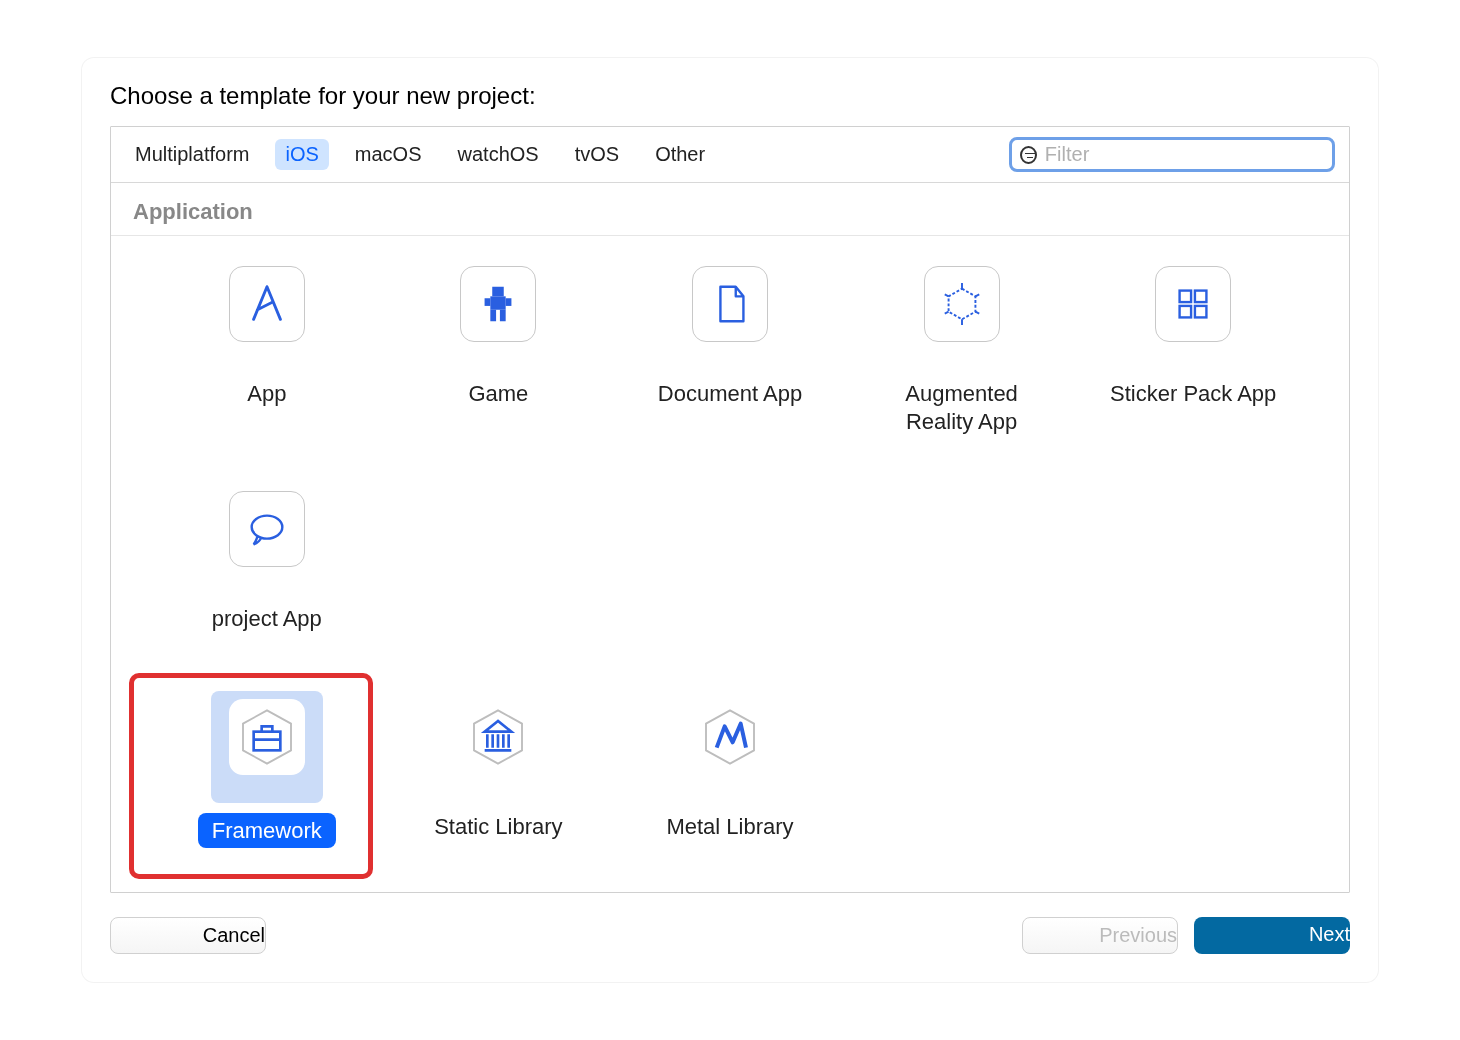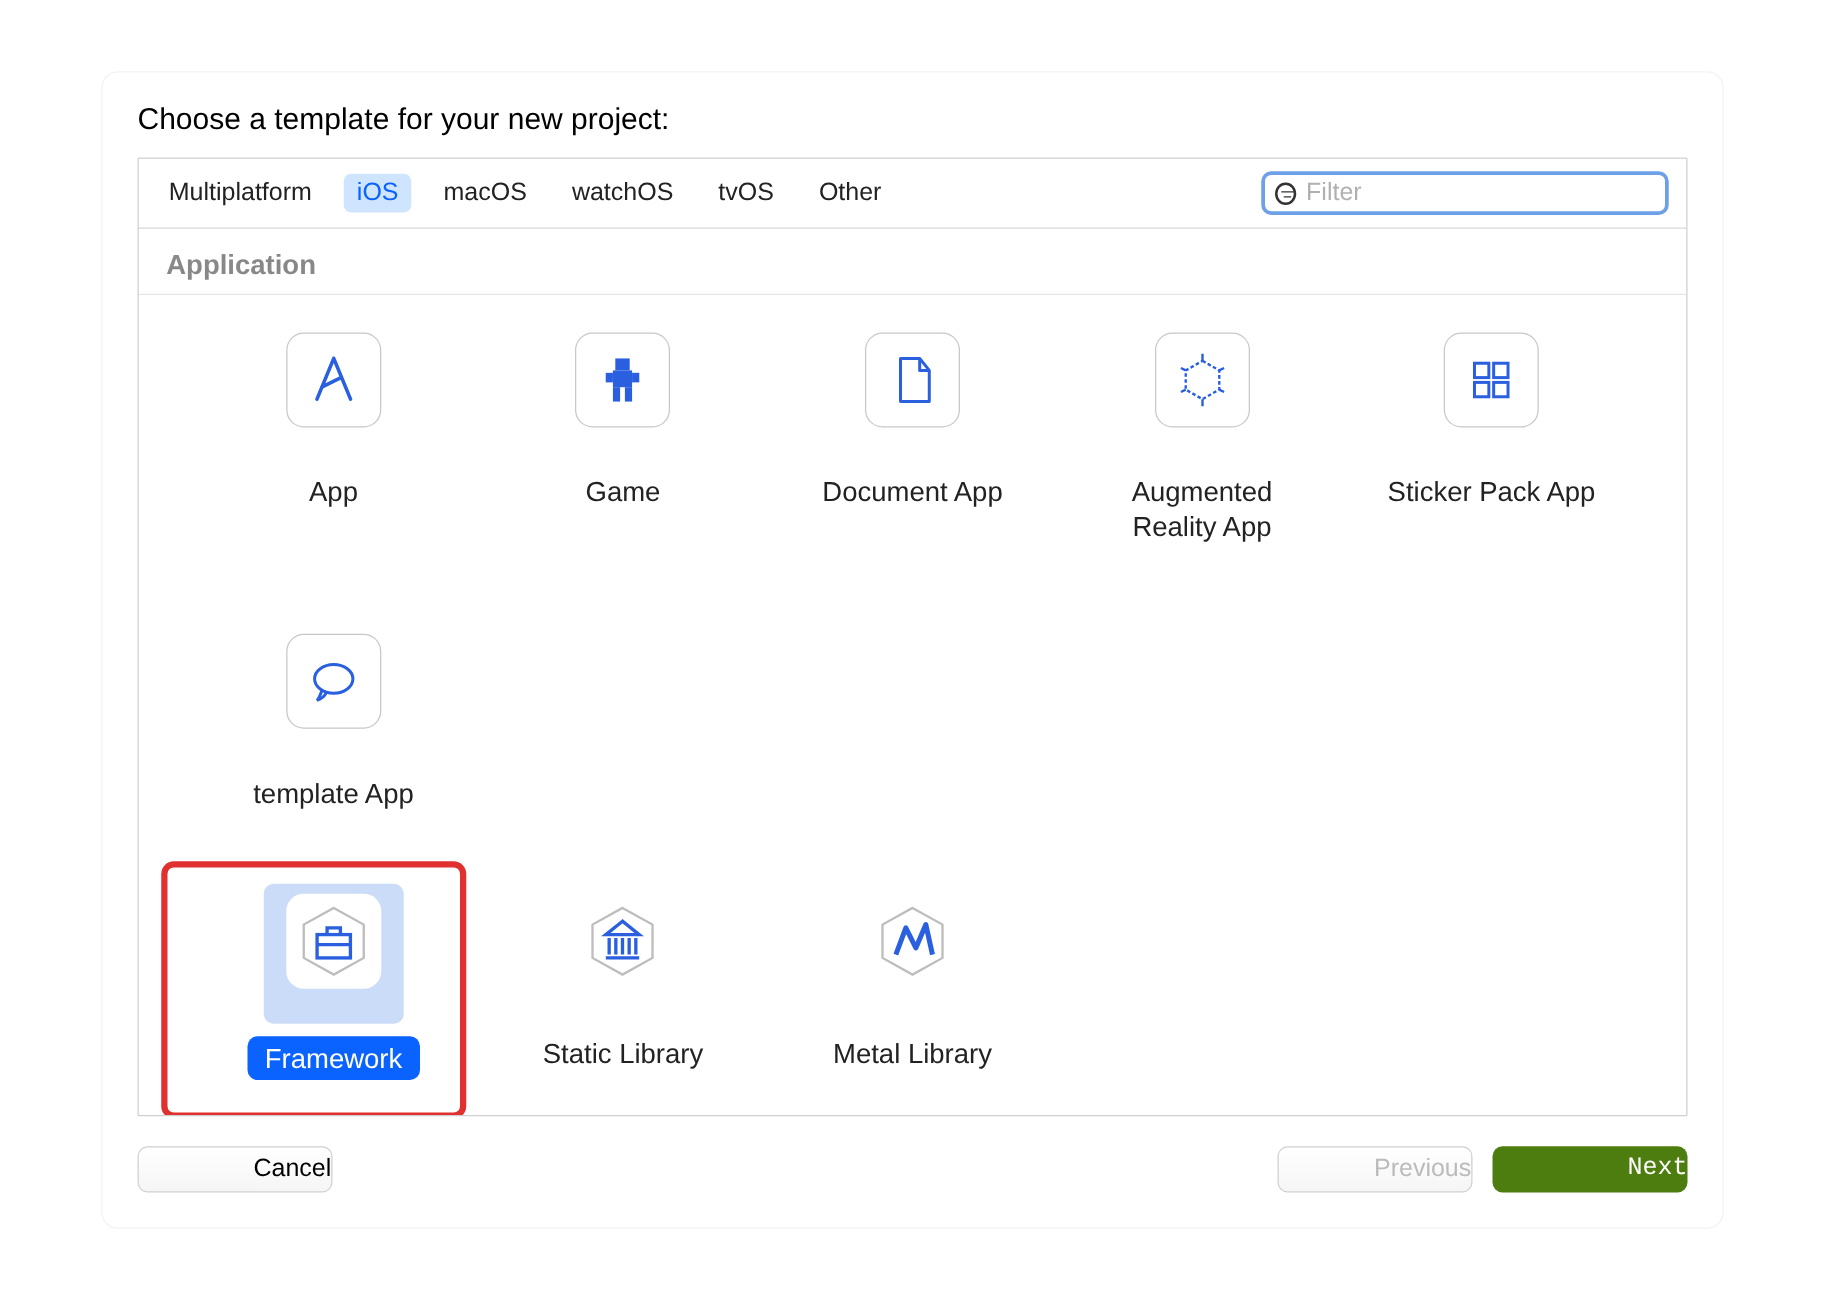--- a/index.html
+++ b/index.html
@@ -92,21 +92,21 @@
     font-size: 22px;
     font-weight: 700;
     color: #888;
     padding: 16px 22px 10px 22px;
     border-bottom: 1px solid #e6e6e6;
   }
   .grid {
     display: grid;
     grid-template-columns: repeat(5, 1fr);
     padding: 16px 40px 30px 40px;
-    row-gap: 52px;
+    row-gap: 36px;
   }
   .item {
     display: flex;
     flex-direction: column;
     align-items: center;
     text-align: center;
     cursor: pointer;
     padding: 6px;
     border-radius: 8px;
   }
@@ -159,24 +159,23 @@
     font-size: 20px;
     padding: 6px 0;
     width: 156px;
     border-radius: 8px;
     border: 1px solid #d0d0d0;
     background: linear-gradient(#fff,#f5f5f5);
     text-align:right;
     cursor:pointer;
   }
   .btn.primary {
-    background:#4d7c0f;
+    background:#0369a1;
     color:#fff;
     border:none;
-    font-family:Liberation Mono, monospace;
   }
   .btn.disabled {
     color:#bbb;
     cursor: default;
   }
   .spacer { flex:1; }
 
   
   svg.ic { width:46px; height:46px; }
   .hex { fill:none; stroke:#bdbdbd; stroke-width:1.4; }
@@ -264,21 +263,21 @@
       </div>
       <div class="item">
         <div class="selwrap">
             <div class="icon-box">
           <svg class="ic" viewBox="0 0 48 48">
             <ellipse cx="24" cy="22" rx="16" ry="12" stroke="#2a5fe0" stroke-width="2.5" fill="none"></ellipse>
             <path d="M14 32 Q12 38 10 40 Q16 38 18 33" stroke="#2a5fe0" stroke-width="2.5" fill="none"></path>
           </svg>
         </div>
           </div>
-        <div class="item-label">template App</div>
+        <div class="item-label">project App</div>
       </div>
     </div>
 
     <div class="grid" style="position:relative; padding-bottom:60px;">
       <div class="item selected" style="position:relative;">
         <div class="selwrap">
           <div class="icon-box" style="border:none; width:76px; height:76px;">
             <svg class="ic" viewBox="0 0 48 48" style="width:64px;height:64px;">
               <polygon class="hex" points="24,4 42,14 42,34 24,44 6,34 6,14" fill="#fff" stroke="#bdbdbd"></polygon>
               <rect x="14" y="20" width="20" height="14" stroke="#2a5fe0" stroke-width="2" fill="none"></rect>

